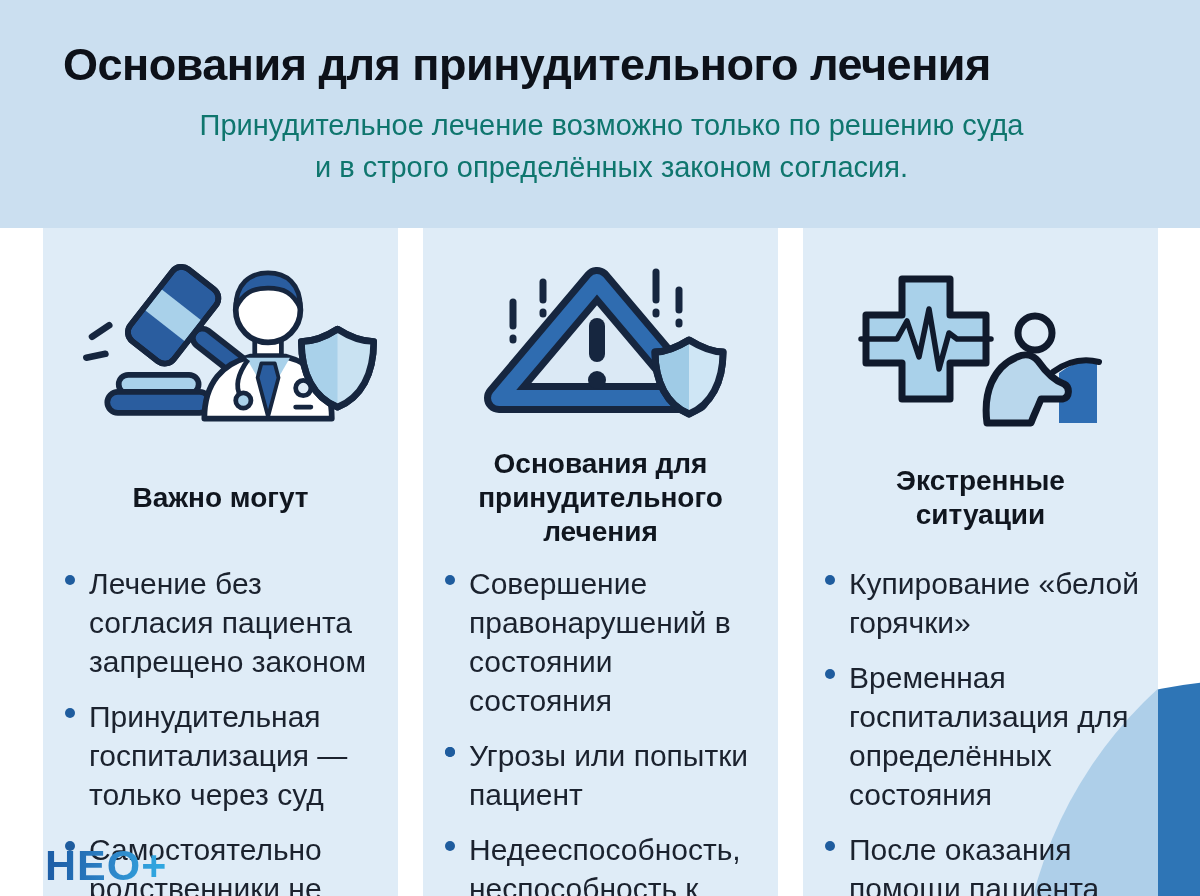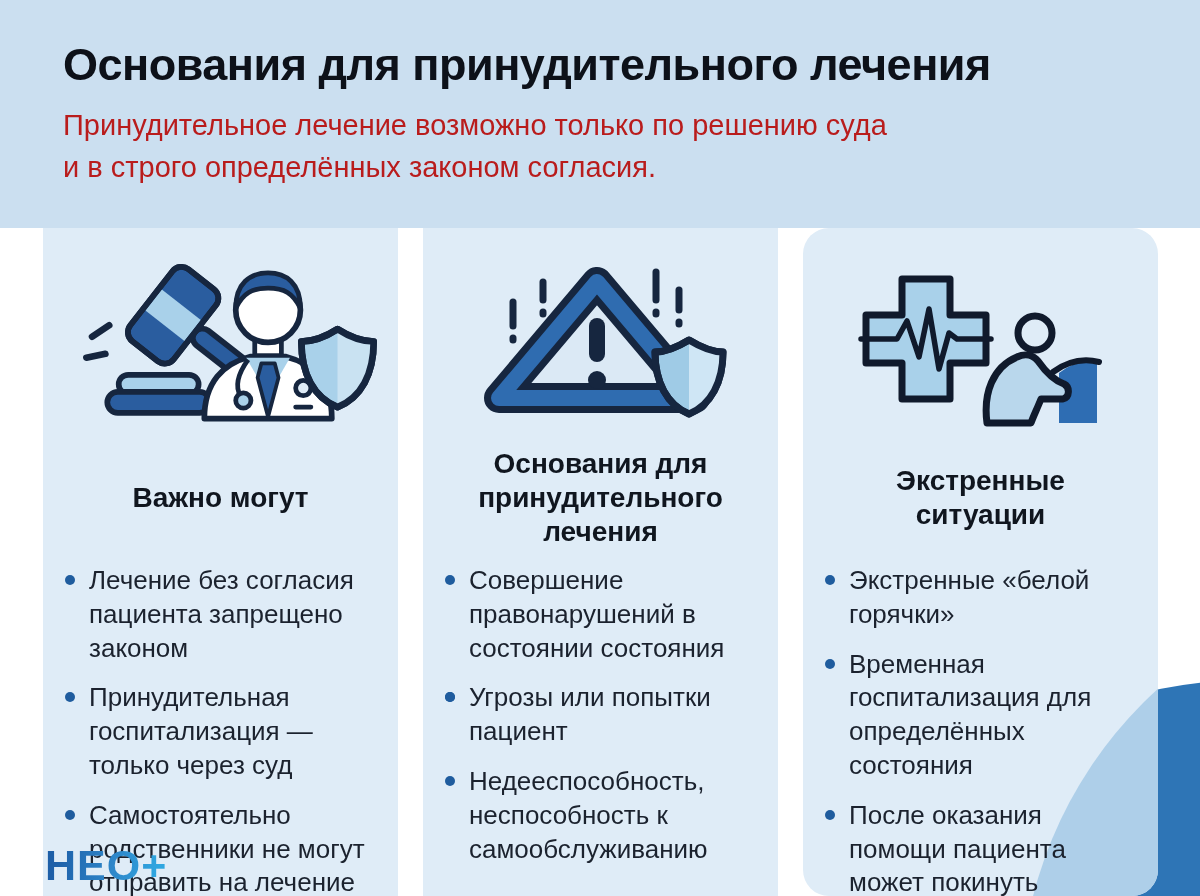--- a/index.html
+++ b/index.html
@@ -12,57 +12,57 @@
   
   .band{
     position:absolute;left:0;top:0;width:1200px;height:228px;
     background:#cbdff0;box-sizing:border-box;padding:40px 40px 0 63px;
   }
   .title{
     margin:0;font-size:45px;line-height:1.12;font-weight:800;
     letter-spacing:-0.5px;color:#0d1119;
   }
   .subtitle{
-    margin:14px 0 0 0;font-size:29px;line-height:1.45;font-weight:400;color:#b91c1c;
+    margin:14px 0 0 0;font-size:29px;line-height:1.45;font-weight:400;color:#0f766e;text-align:center;
   }
   
   .decor-dark{
     position:absolute;left:794px;top:680px;width:912px;height:912px;
     border-radius:50%;background:#2e75b6;z-index:0;
   }
   .decor-light{
     position:absolute;left:217px;top:352px;width:840px;height:840px;
     border-radius:50%;background:#aecfe9;z-index:0;
   }
   
   .card{
     position:absolute;top:228px;height:668px;width:355px;
     background:#dfecf7;z-index:1;box-sizing:border-box;
     overflow:hidden;
   }
   .card1{left:43px;}
   .card2{left:423px;}
-  .card3{left:803px;border-radius:26px;}
+  .card3{left:803px;}
   .iconbox{
     height:190px;display:flex;align-items:center;justify-content:center;
     padding-top:18px;position:relative;z-index:2;
   }
   .hd{
     margin:6px auto 0 auto;max-width:272px;min-height:112px;
     display:flex;align-items:center;justify-content:center;text-align:center;
     font-size:28px;line-height:1.22;font-weight:800;color:#10161f;
     position:relative;z-index:2;
   }
   ul.blist{
     list-style:none;margin:10px 0 0 0;padding:0 16px 0 22px;
     position:relative;z-index:2;
   }
   ul.blist li{
     position:relative;padding-left:24px;margin-bottom:16px;
-    font-size:26px;line-height:1.3;color:#1b222e;
+    font-size:30px;line-height:1.3;color:#1b222e;
   }
   .dot{
     position:absolute;left:0;top:11px;width:10px;height:10px;border-radius:50%;
     background:#1f5c9e;
   }
   
   .logo{
     position:absolute;left:2px;bottom:6px;z-index:3;
     font-size:43px;font-weight:800;letter-spacing:1px;
     background:linear-gradient(100deg,#1d5fa8 10%,#2e86c9 55%,#2fa6e0 90%);
@@ -176,17 +176,17 @@
       <path d="M228,122 Q246,108 266,112 L266,172 L228,172 Z" fill="#2e6db3"></path>
       <path d="M222,121 Q244,105 268,111" fill="none" stroke="#101a2c" stroke-width="6" stroke-linecap="round"></path>
 
       <circle cx="204" cy="82" r="17" fill="#dfecf7" stroke="#101a2c" stroke-width="7"></circle>
       <path d="M156,172 C152,142 162,116 186,106 C194,102 202,104 207,110 C214,120 222,129 233,133
                C239,136 239,146 232,148 L210,148 C206,158 202,166 200,172 Z" fill="#b9d7ec" stroke="#101a2c" stroke-width="7" stroke-linejoin="round"></path>
     </svg>
   </div>
   <h2 class="hd">Экстренные ситуации</h2>
   <ul class="blist">
-      <li><span class="dot"></span><span>Экстренные «белой горячки»</span></li>
+      <li><span class="dot"></span><span>Купирование «белой горячки»</span></li>
       <li><span class="dot"></span><span>Временная госпитализация для определённых состояния</span></li>
       <li><span class="dot"></span><span>После оказания помощи пациента может покинуть стационар</span></li>
     </ul>
 </section>
 
 </body></html>

